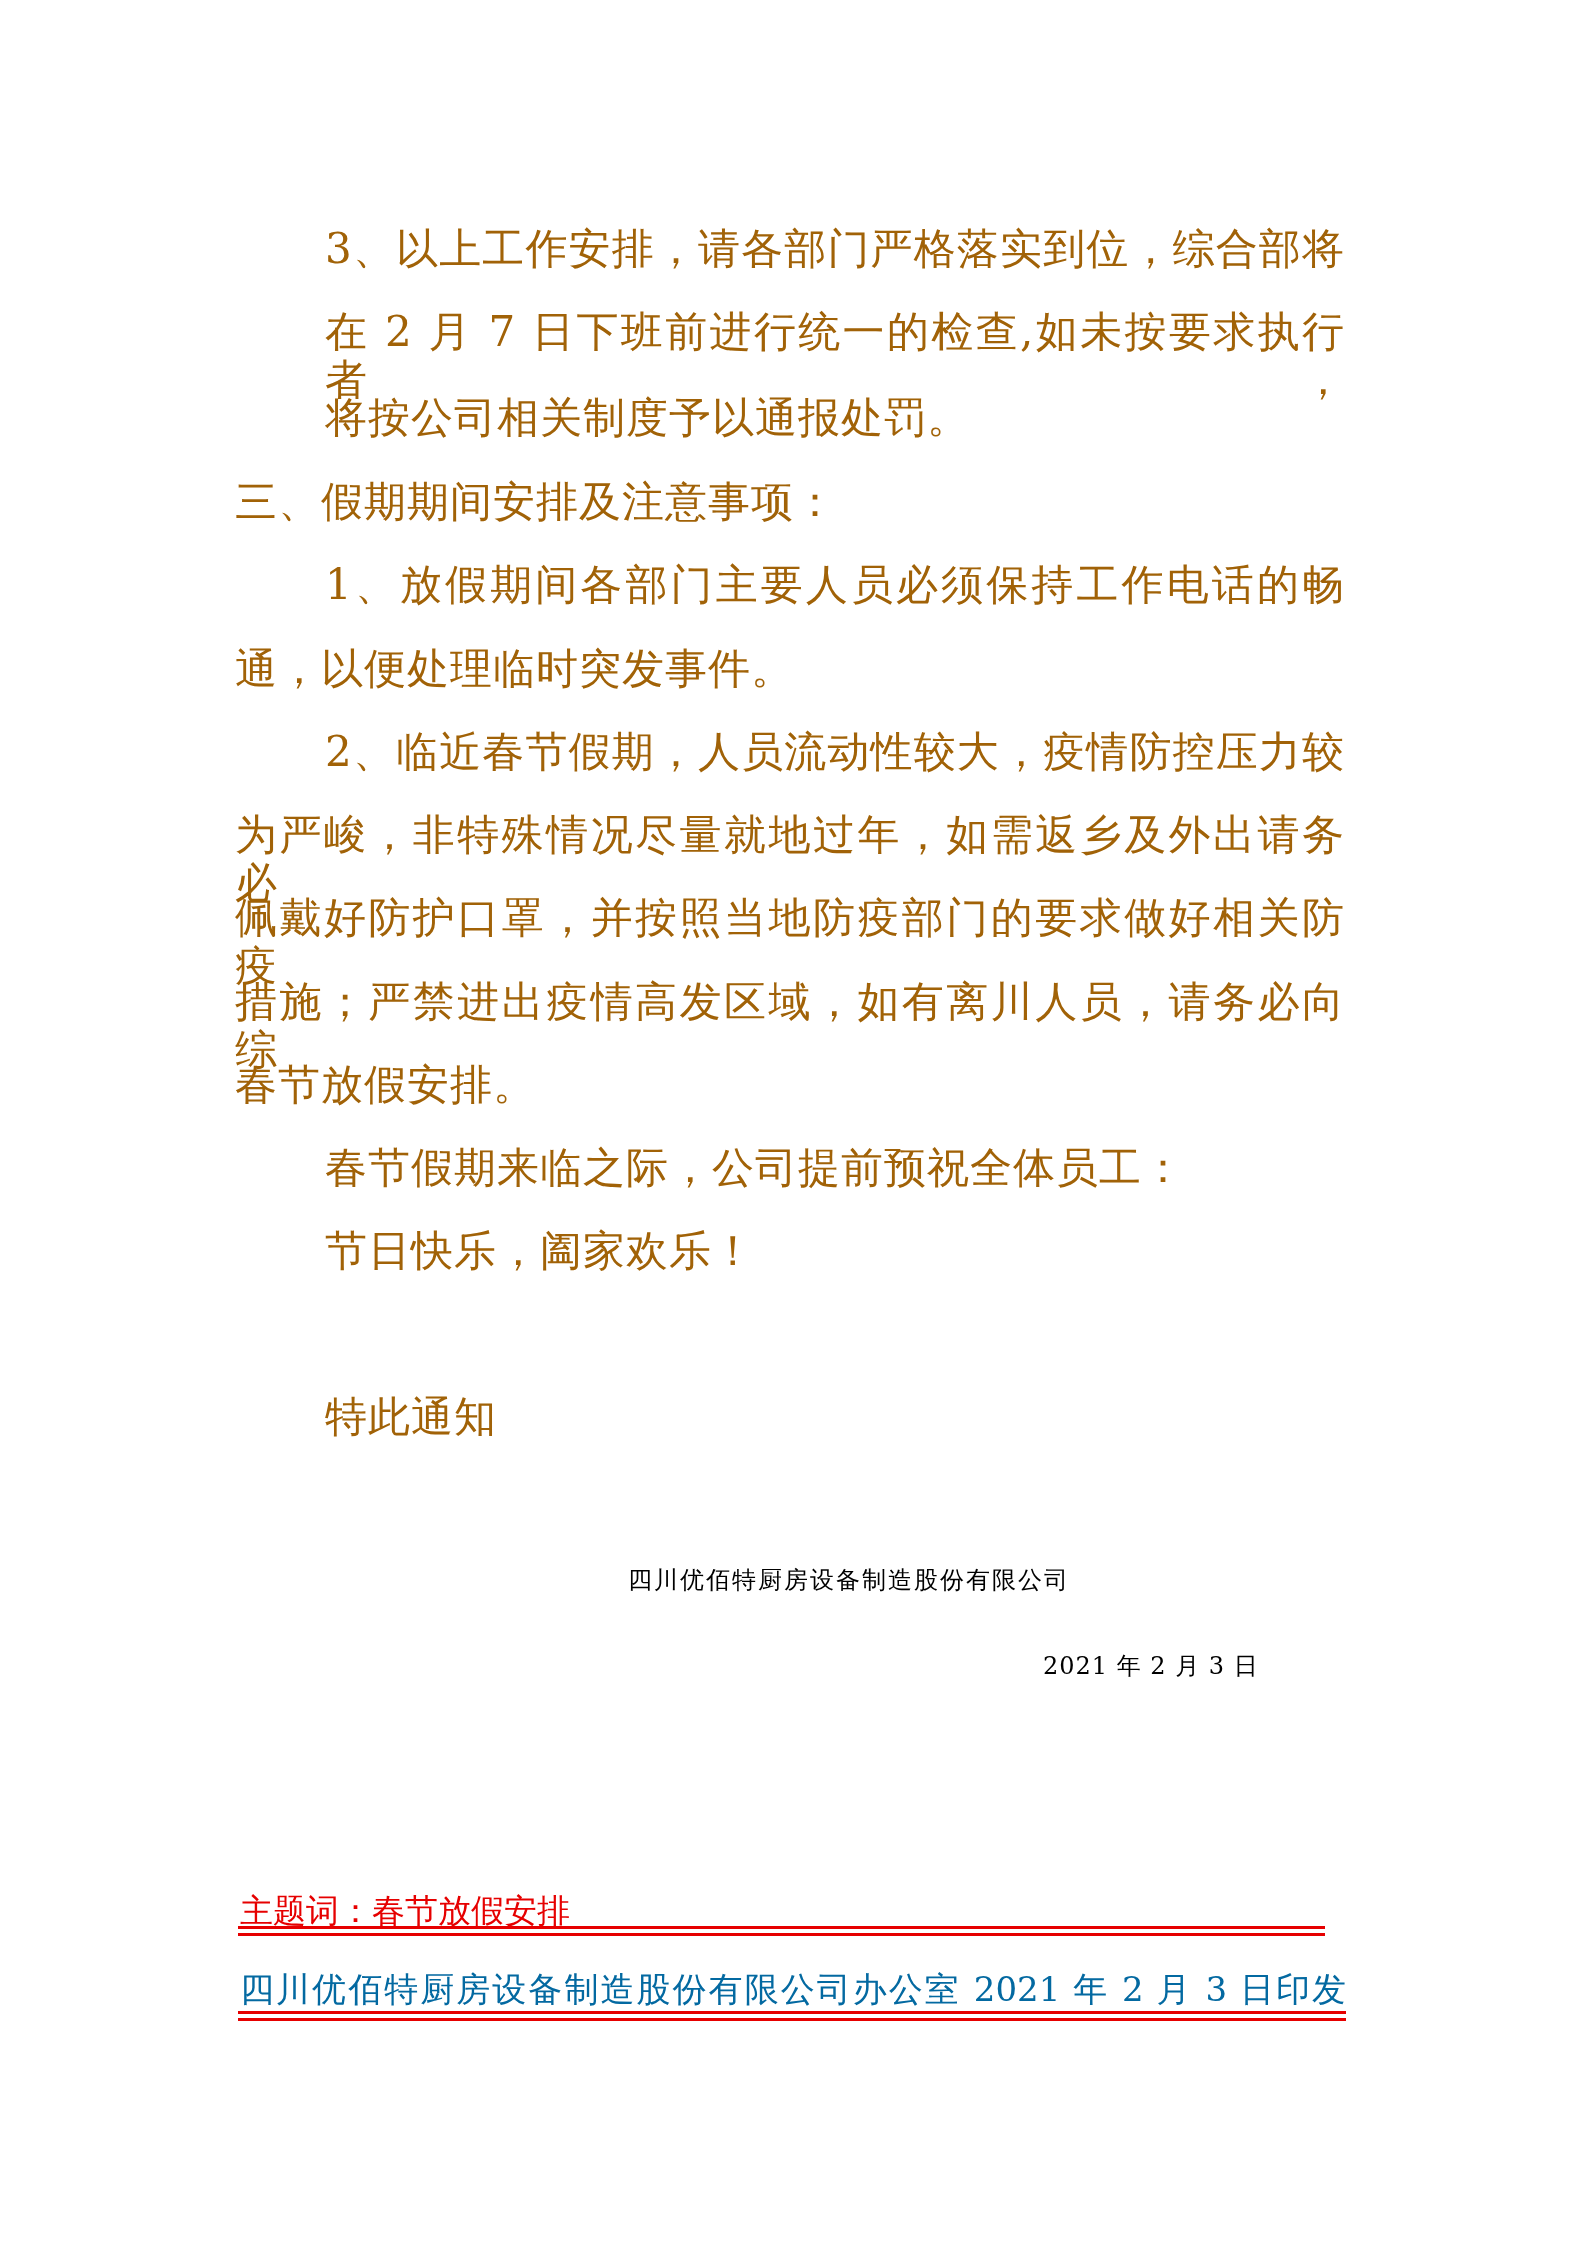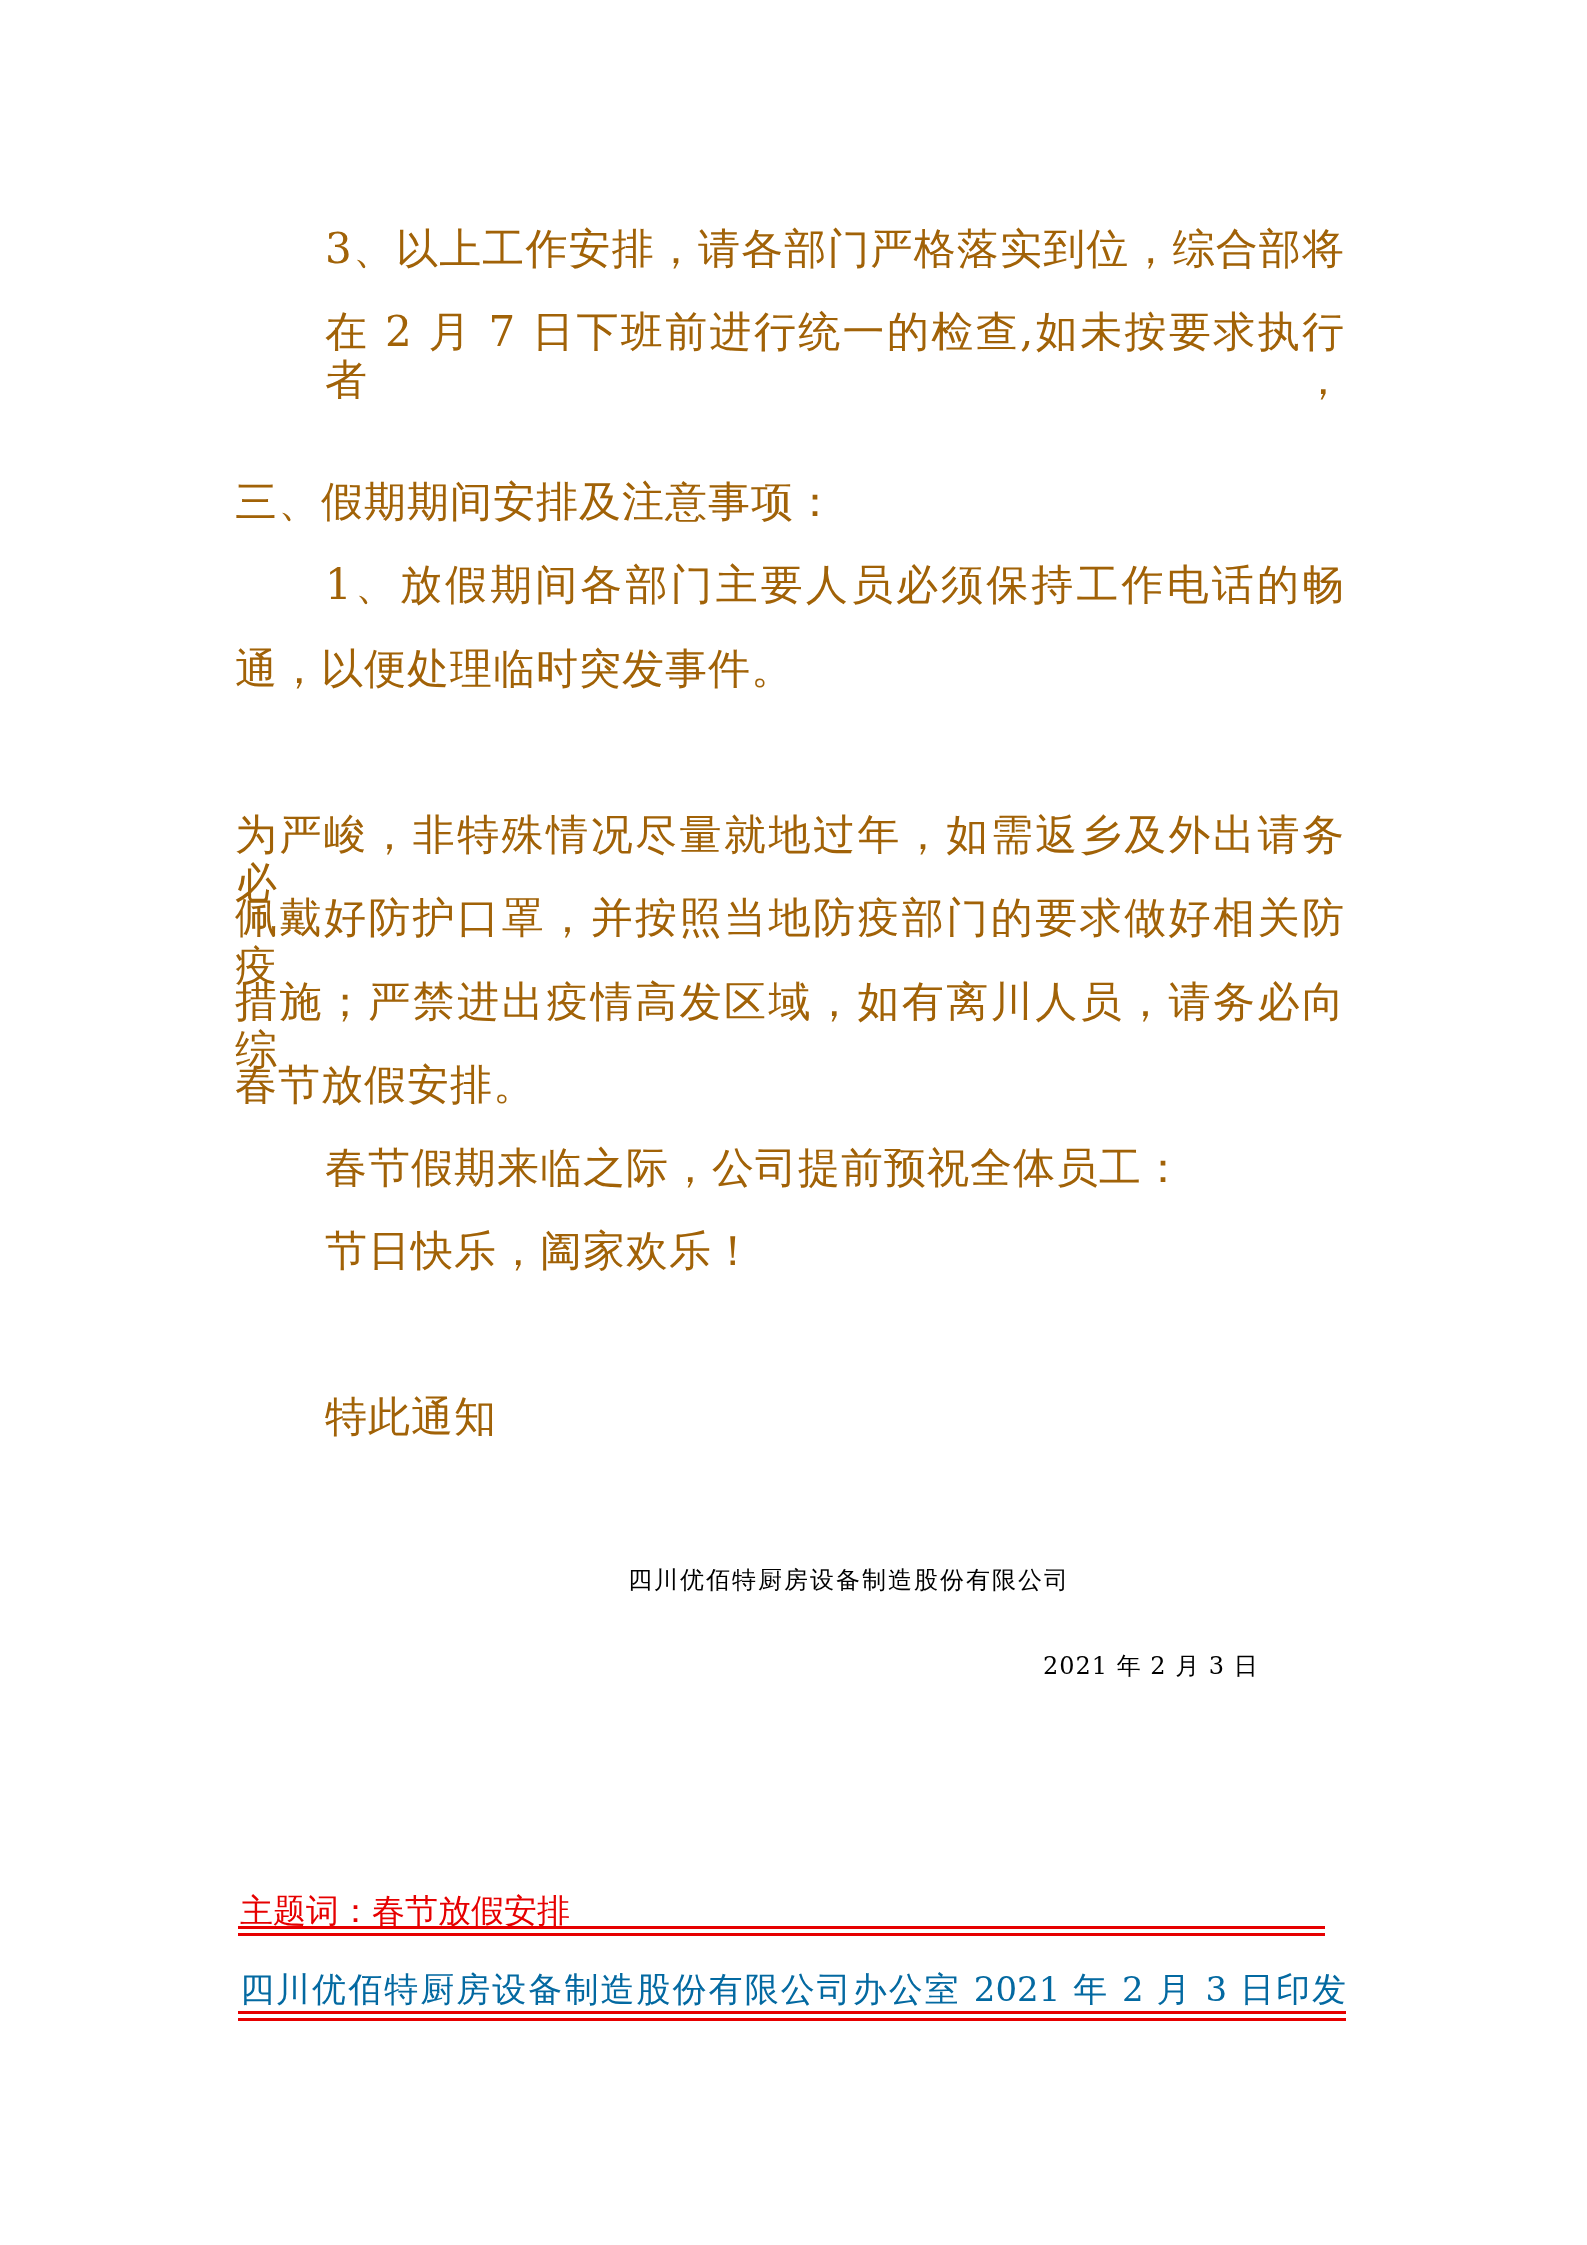--- a/index.html
+++ b/index.html
@@ -49,23 +49,25 @@
     border-bottom:3px solid;
   }
 </style>
 </head>
 <body>
 
 <div class="page">
 
   <div class="line just" style="top:225px;left:325px;width:1020px;">3、以上工作安排，请各部门严格落实到位，综合部将</div>
   <div class="line just" style="top:308px;left:325px;width:1020px;">在 2 月 7 日下班前进行统一的检查,如未按要求执行者，</div>
+  <div class="line" style="top:394px;left:325px;">将按公司相关制度予以通报处罚。</div>
   <div class="line" style="top:478px;left:235px;">三、假期期间安排及注意事项：</div>
   <div class="line just" style="top:561px;left:325px;width:1020px;">1、放假期间各部门主要人员必须保持工作电话的畅</div>
   <div class="line" style="top:645px;left:235px;">通，以便处理临时突发事件。</div>
+  <div class="line just" style="top:728px;left:325px;width:1020px;">2、临近春节假期，人员流动性较大，疫情防控压力较</div>
   <div class="line just" style="top:811px;left:235px;width:1110px;">为严峻，非特殊情况尽量就地过年，如需返乡及外出请务必</div>
   <div class="line just" style="top:894px;left:235px;width:1110px;">佩戴好防护口罩，并按照当地防疫部门的要求做好相关防疫</div>
   <div class="line just" style="top:978px;left:235px;width:1110px;">措施；严禁进出疫情高发区域，如有离川人员，请务必向综</div>
   <div class="line" style="top:1061px;left:235px;">春节放假安排。</div>
   <div class="line" style="top:1144px;left:325px;text-align:center;">春节假期来临之际，公司提前预祝全体员工：</div>
   <div class="line" style="top:1227px;left:325px;">节日快乐，阖家欢乐！</div>
   <div class="line" style="top:1393px;left:325px;">特此通知</div>
 
   <div class="sig" style="top:1557px;left:628px;letter-spacing:2px;">四川优佰特厨房设备制造股份有限公司</div>
   <div class="sig" style="top:1643px;left:1043px;letter-spacing:1px;">2021 年 2 月 3 日</div>

